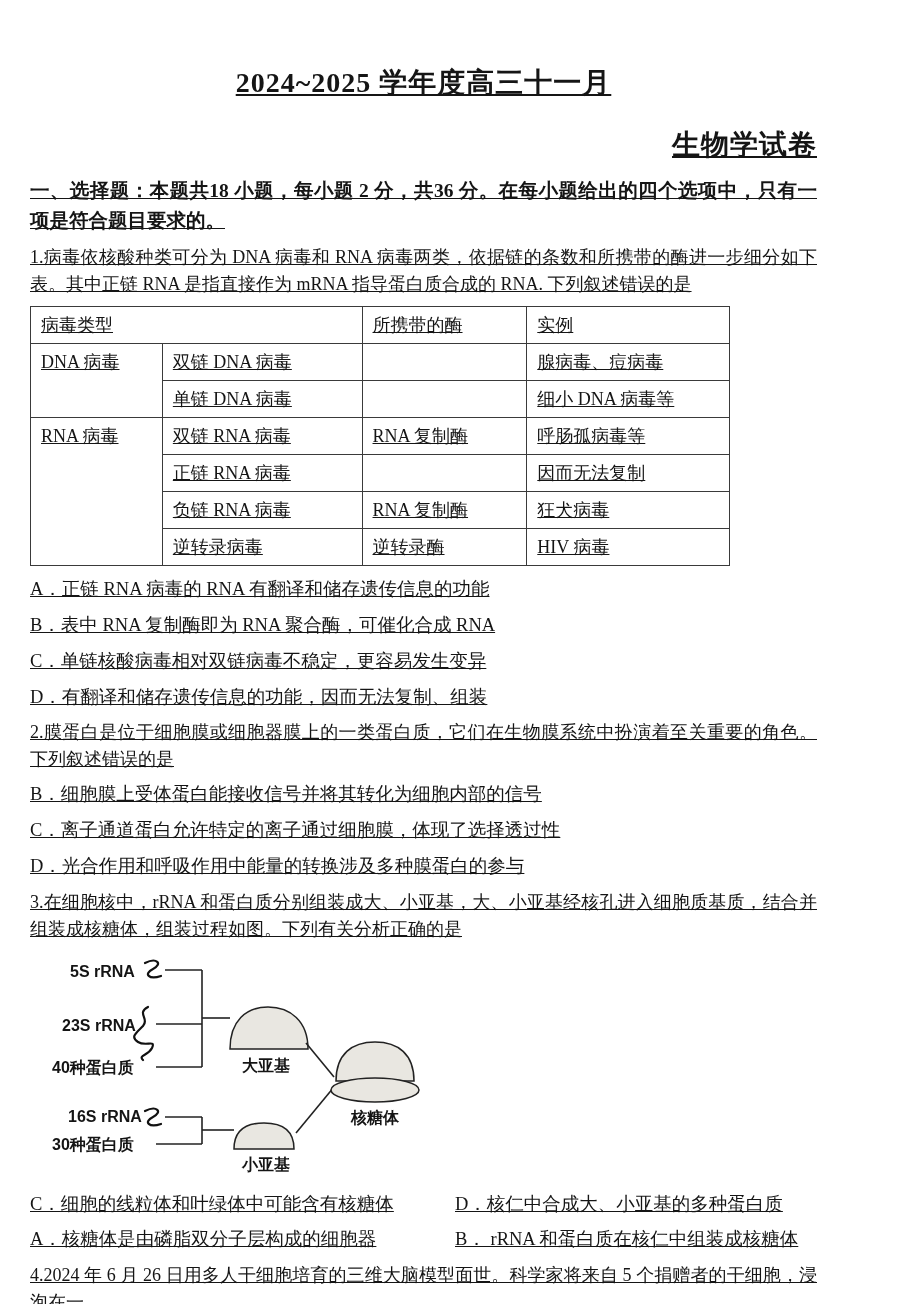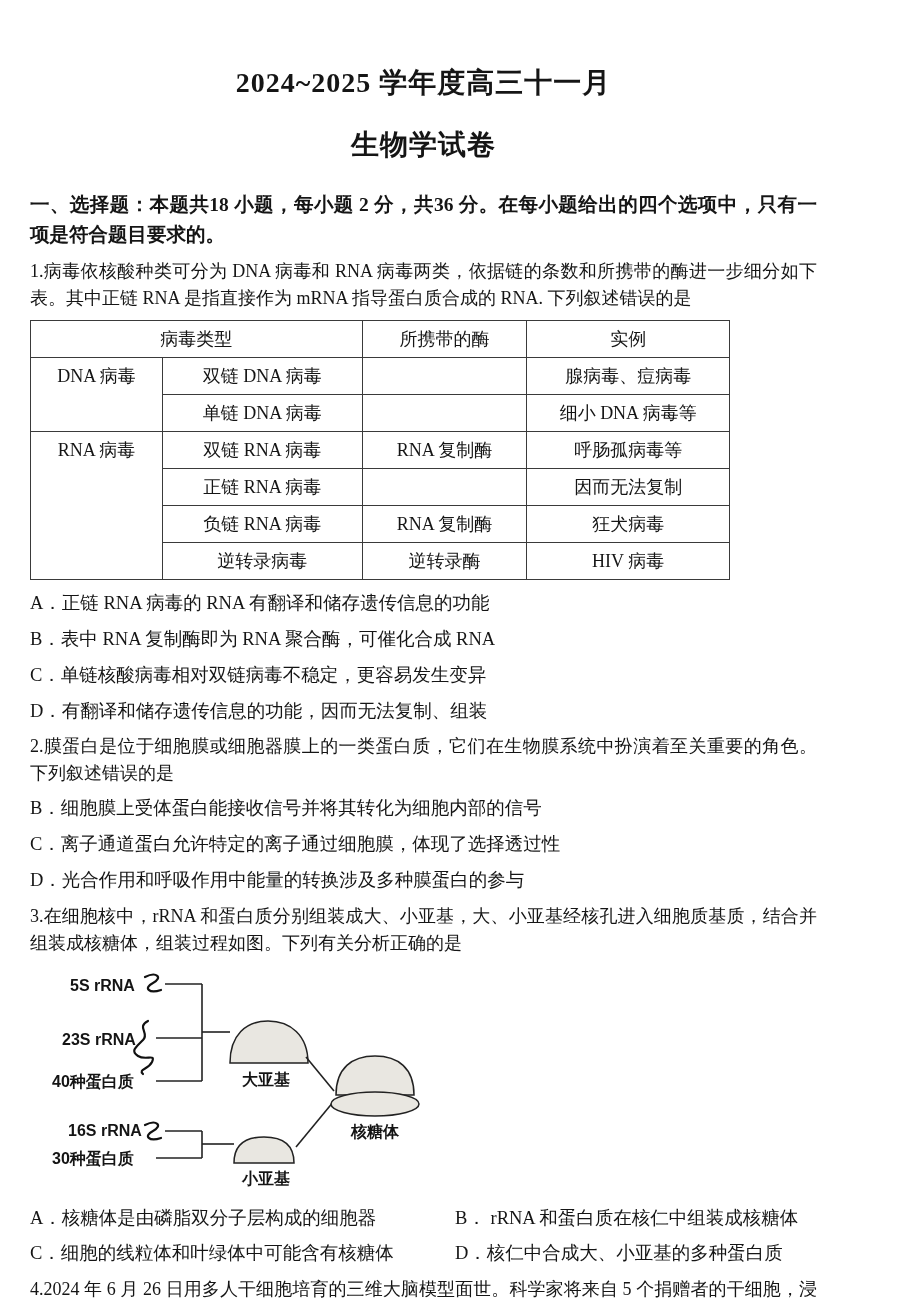--- a/index.html
+++ b/index.html
@@ -6,29 +6,30 @@
   .page {
     position: relative;
     width: 847px;
     height: 1304px;
     box-sizing: border-box;
     background: #ffffff;
     color: #151515;
     font-family: "Liberation Serif", "DejaVu Serif", serif;
     padding: 64px 30px 0 30px;
     overflow: hidden;
+    text-decoration: underline;
   }
   .title {
     text-align: center;
     font-size: 28px;
     font-weight: 700;
     letter-spacing: 1px;
     margin: 0 0 24px 0;
   }
-  .subtitle { margin-bottom: 26px; }
+  .subtitle { margin-bottom: 12px; text-align: right; }
   .section-header {
     font-size: 19.5px;
     font-weight: 700;
     line-height: 1.55;
     margin: 2px 0 2px 0;
     text-align: justify;
   }
   .stem {
     font-size: 18px;
     line-height: 1.5;
@@ -47,21 +48,21 @@
     border-collapse: collapse;
     width: 700px;
     margin: 8px 0 10px 0;
     font-size: 18px;
   }
   table.virus-table td {
     border: 1px solid #3a3a3a;
     padding: 3px 10px;
     height: 30px;
     vertical-align: middle;
-    text-align: center;
+    text-align: left;
   }
   table.virus-table td.vtop { vertical-align: top; padding-top: 6px; }
   .diagram-wrap { margin: 8px 0 0 14px; }
   .diagram-wrap svg { display: block; }
   .dg-label {
     font-family: "Liberation Sans", "DejaVu Sans", sans-serif;
     font-weight: 700;
     font-size: 16px;
     fill: #141414;
   }
@@ -180,24 +181,24 @@
       <line class="dg-stroke" x1="252" y1="182" x2="290" y2="136"></line>
 
       <path class="dg-shape" d="M292,130 C292,103 308,91 331,91 C354,91 370,103 370,130 Z"></path>
       <ellipse class="dg-shape" cx="331" cy="139" rx="44" ry="12"></ellipse>
       <text class="dg-label" x="307" y="172">核糖体</text>
     </svg>
   </div>
 
   <div class="options">
     <p class="option option-2col">
+      <span class="col1">C．细胞的线粒体和叶绿体中可能含有核糖体</span>
+      <span>D．核仁中合成大、小亚基的多种蛋白质</span>
+    </p>
+    <p class="option option-2col">
       <span class="col1">A．核糖体是由磷脂双分子层构成的细胞器</span>
       <span>B． rRNA 和蛋白质在核仁中组装成核糖体</span>
     </p>
-    <p class="option option-2col">
-      <span class="col1">C．细胞的线粒体和叶绿体中可能含有核糖体</span>
-      <span>D．核仁中合成大、小亚基的多种蛋白质</span>
-    </p>
   </div>
 
   <p class="stem">4.2024 年 6 月 26 日用多人干细胞培育的三维大脑模型面世。科学家将来自 5 个捐赠者的干细胞，浸泡在一</p>
 
 </div>
 
 </body></html>

